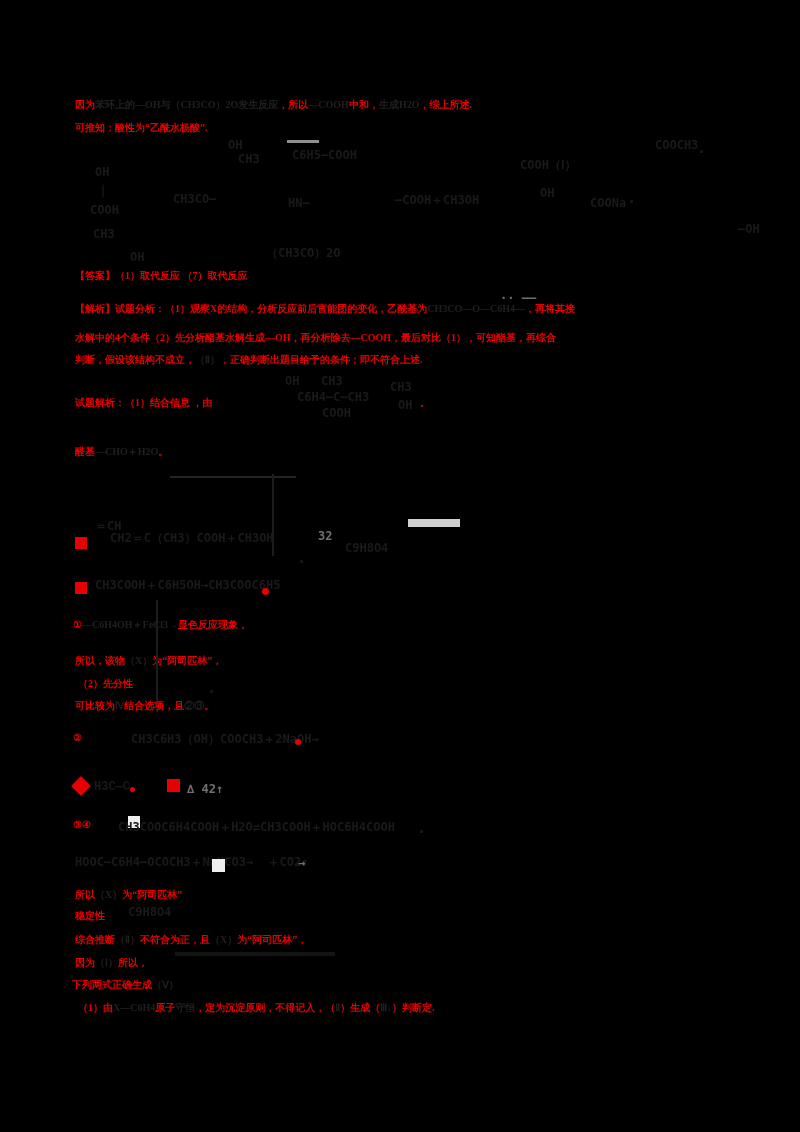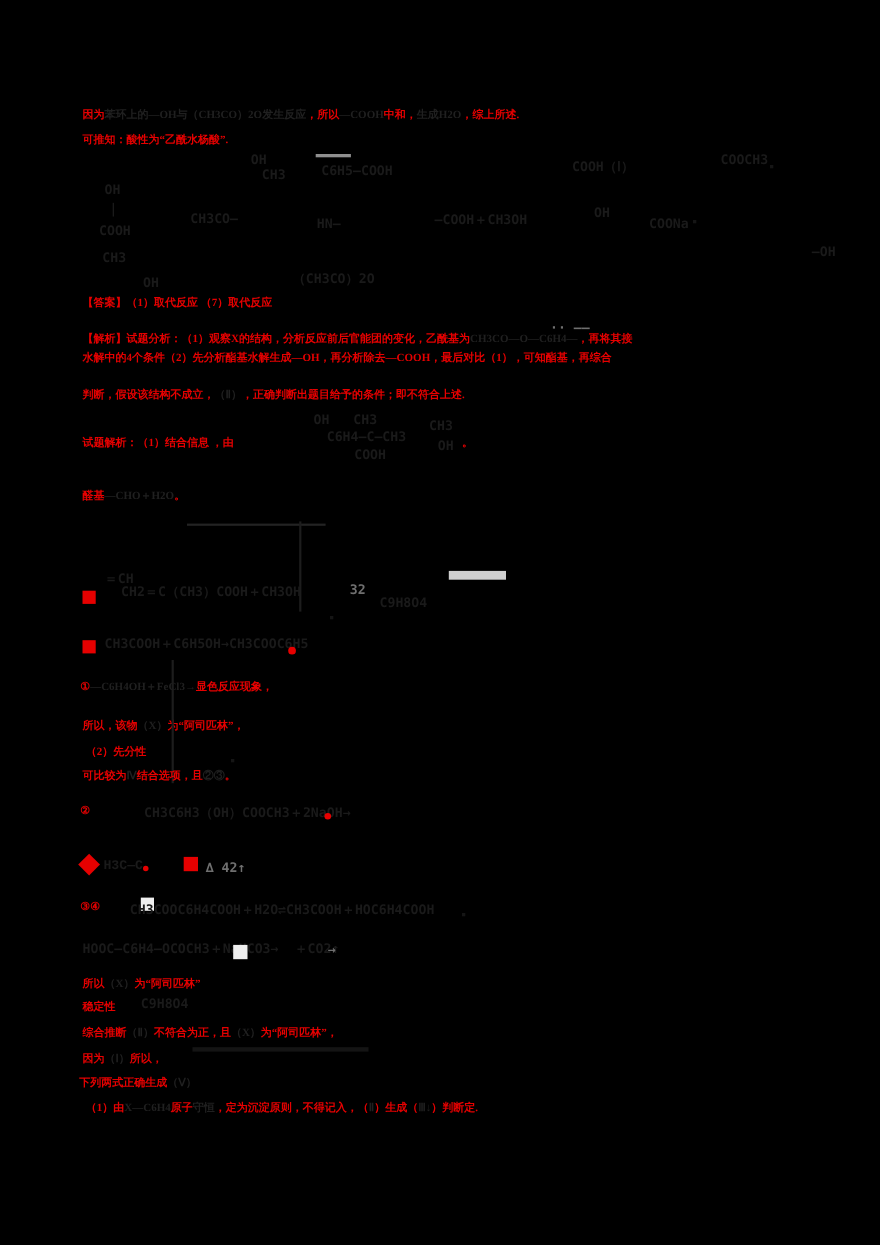--- a/index.html
+++ b/index.html
@@ -31,21 +31,21 @@
   </div>
 
   <div class="ln" style="left:75px;top:119px;">
     <span class="r">可推知：酸性为“乙酰水杨酸”.</span>
   </div>
 
   <div class="shape rule" style="left:287px;top:140px;width:32px;height:3px;background:#8f8f8f;"></div>
   <div class="g" style="left:228px;top:138px;">OH</div>
   <div class="g" style="left:238px;top:152px;">CH3</div>
   <div class="g" style="left:292px;top:148px;">C6H5—COOH</div>
-  <div class="g" style="left:520px;top:144px;">COOH（Ⅰ）</div>
+  <div class="g" style="left:520px;top:158px;">COOH（Ⅰ）</div>
   <div class="g" style="left:655px;top:138px;">COOCH3</div>
   <div class="g" style="left:95px;top:165px;">OH</div>
   <div class="g" style="left:97px;top:183px;">｜</div>
   <div class="g" style="left:90px;top:203px;">COOH</div>
   <div class="g" style="left:93px;top:227px;">CH3</div>
   <div class="g" style="left:173px;top:192px;">CH3CO—</div>
   <div class="g" style="left:288px;top:196px;">HN—</div>
   <div class="g" style="left:395px;top:193px;">—COOH＋CH3OH</div>
   <div class="g" style="left:540px;top:186px;">OH</div>
   <div class="g" style="left:590px;top:196px;">COONa</div>
@@ -54,21 +54,21 @@
   <div class="g" style="left:130px;top:250px;">OH</div>
 
   <div class="ln" style="left:75px;top:267px;">
     <span class="r">【答案】（1）取代反应 （7）取代反应</span>
   </div>
 
   <div class="g gl" style="left:500px;top:291px;">·· —―</div>
   <div class="ln" style="left:75px;top:300px;">
     <span class="r">【解析】试题分析：（1）观察X的结构，分析反应前后官能团的变化，乙酰基为</span><span class="d">CH3CO—O—C6H4—</span><span class="r">，再将其接</span>
   </div>
-  <div class="ln" style="left:75px;top:317px;">
+  <div class="ln" style="left:75px;top:329px;">
     <span class="r">水解中的4个条件（2）先分析酯基水解生成—OH，再分析除去—COOH，最后对比（1），可知酯基，再综合</span>
   </div>
   <div class="ln" style="left:75px;top:351px;">
     <span class="r">判断，假设该结构不成立，</span><span class="d">（Ⅱ）</span><span class="r">，正确判断出题目给予的条件；即不符合上述.</span>
   </div>
 
   <div class="ln" style="left:75px;top:394px;">
     <span class="r">试题解析：（1）结合信息 ，由</span>
   </div>
   <div class="g" style="left:285px;top:374px;">OH   CH3</div>

